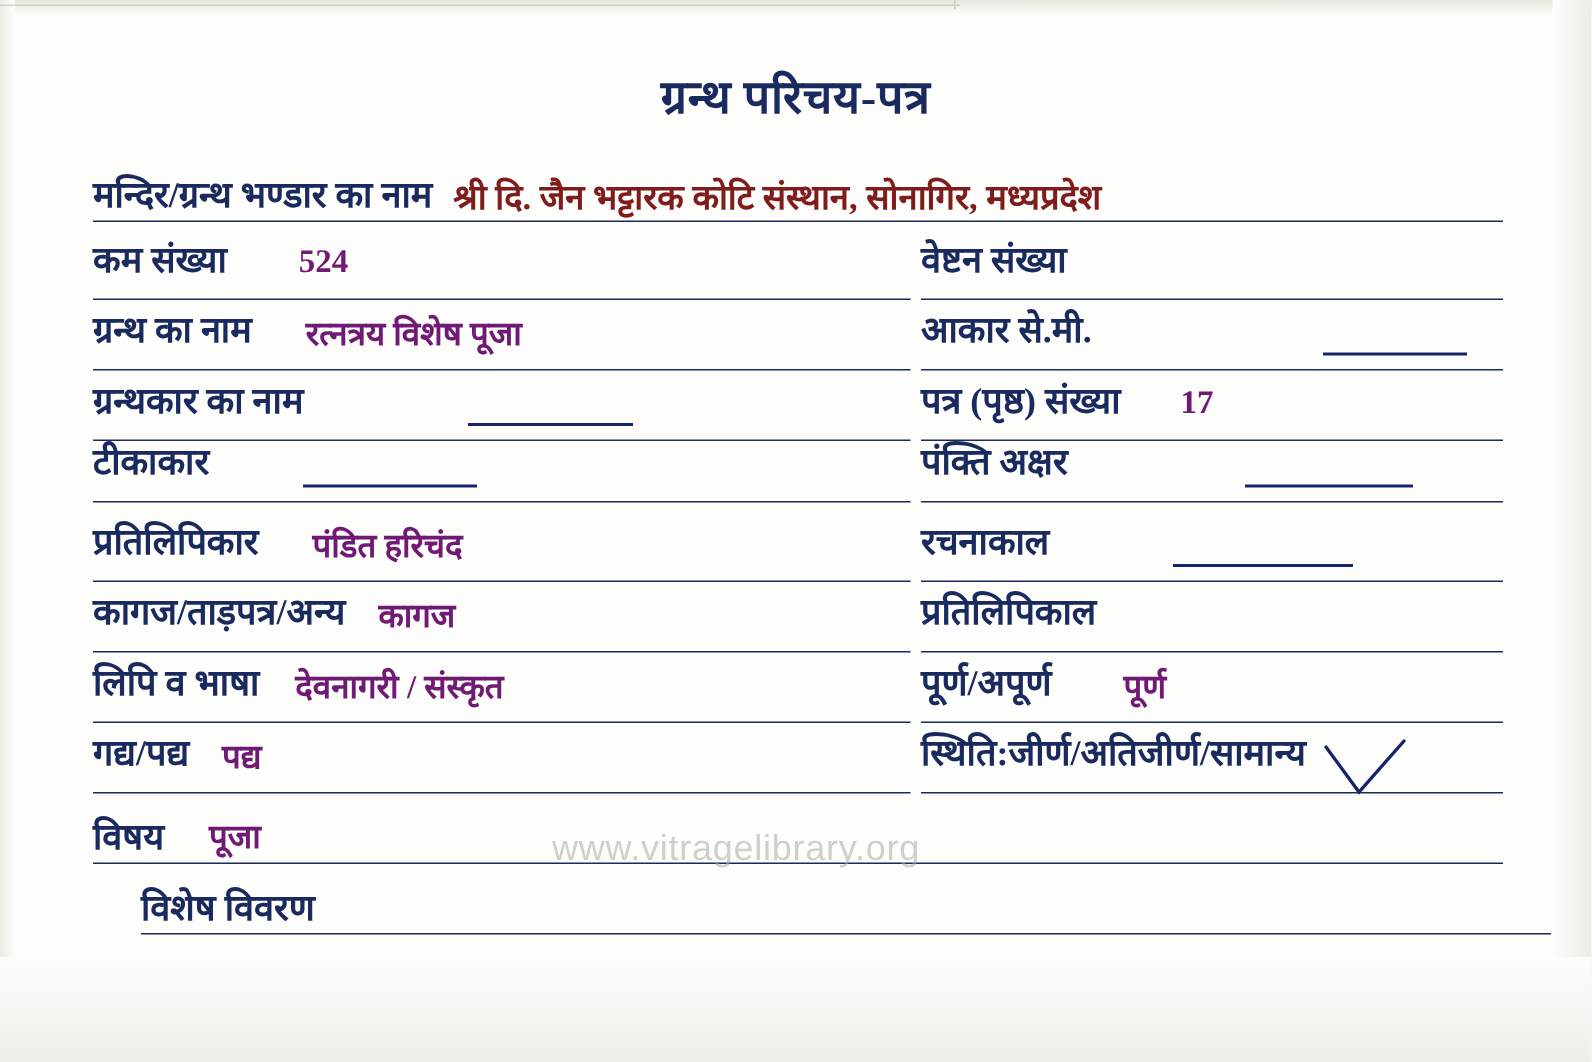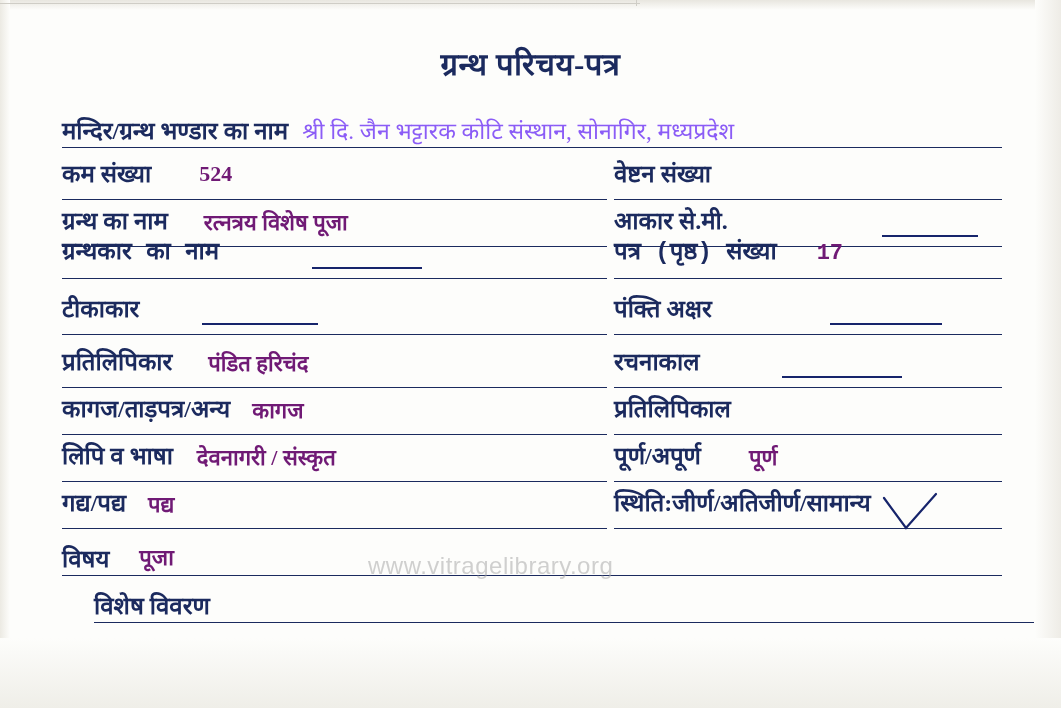--- a/index.html
+++ b/index.html
@@ -88,22 +88,22 @@
   }
   .lbl {
     font-size: 24px;
     font-weight: bold;
     color: #1b2a5e;
     line-height: 1.1;
     padding-bottom: 3px;
   }
   .val {
     font-size: 23px;
-    font-weight: normal;
-    color: #8b5cf6;
+    font-weight: bold;
+    color: #7f1d1d;
     line-height: 1.1;
     padding-bottom: 3px;
   }
   .val-hand {
     font-size: 22px;
     font-weight: bold;
     color: #701a75;
     padding-bottom: 4px;
   }
 
@@ -210,21 +210,21 @@
       <span class="gap" style="width:36px"></span>
       <span class="val-hand">रत्नत्रय विशेष पूजा</span>
     </div>
     <div class="cell cell-right">
       <span class="lbl">आकार से.मी.</span>
       <span class="val-hand"></span>
       <div class="sub-underline" style="left:268px; width:96px;"></div>
     </div>
   </div>
 
-  <div class="grid-row" style="top:232px;font-family:Liberation Mono, monospace;">
+  <div class="grid-row" style="top:247px;">
     <div class="cell cell-left">
       <span class="lbl">ग्रन्थकार का नाम</span>
       <span class="val-hand"></span>
       <div class="sub-underline" style="left:250px; width:110px;"></div>
     </div>
     <div class="cell cell-right">
       <span class="lbl">पत्र (पृष्ठ) संख्या</span>
       <span class="gap" style="width:40px"></span>
       <span class="val-hand">17</span>
     </div>

